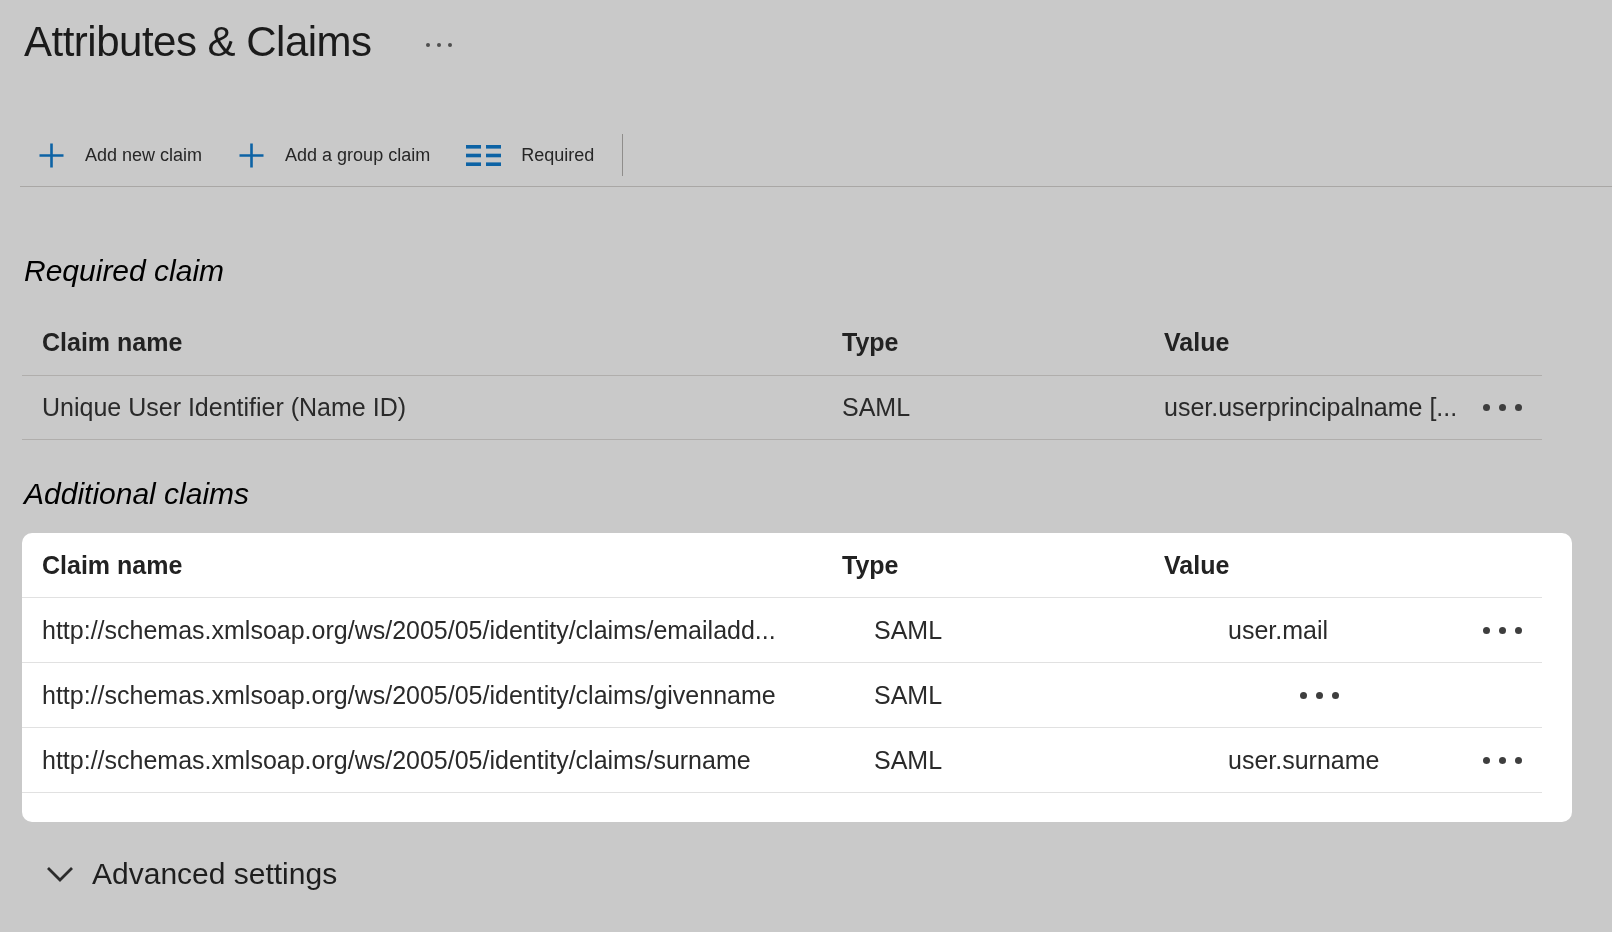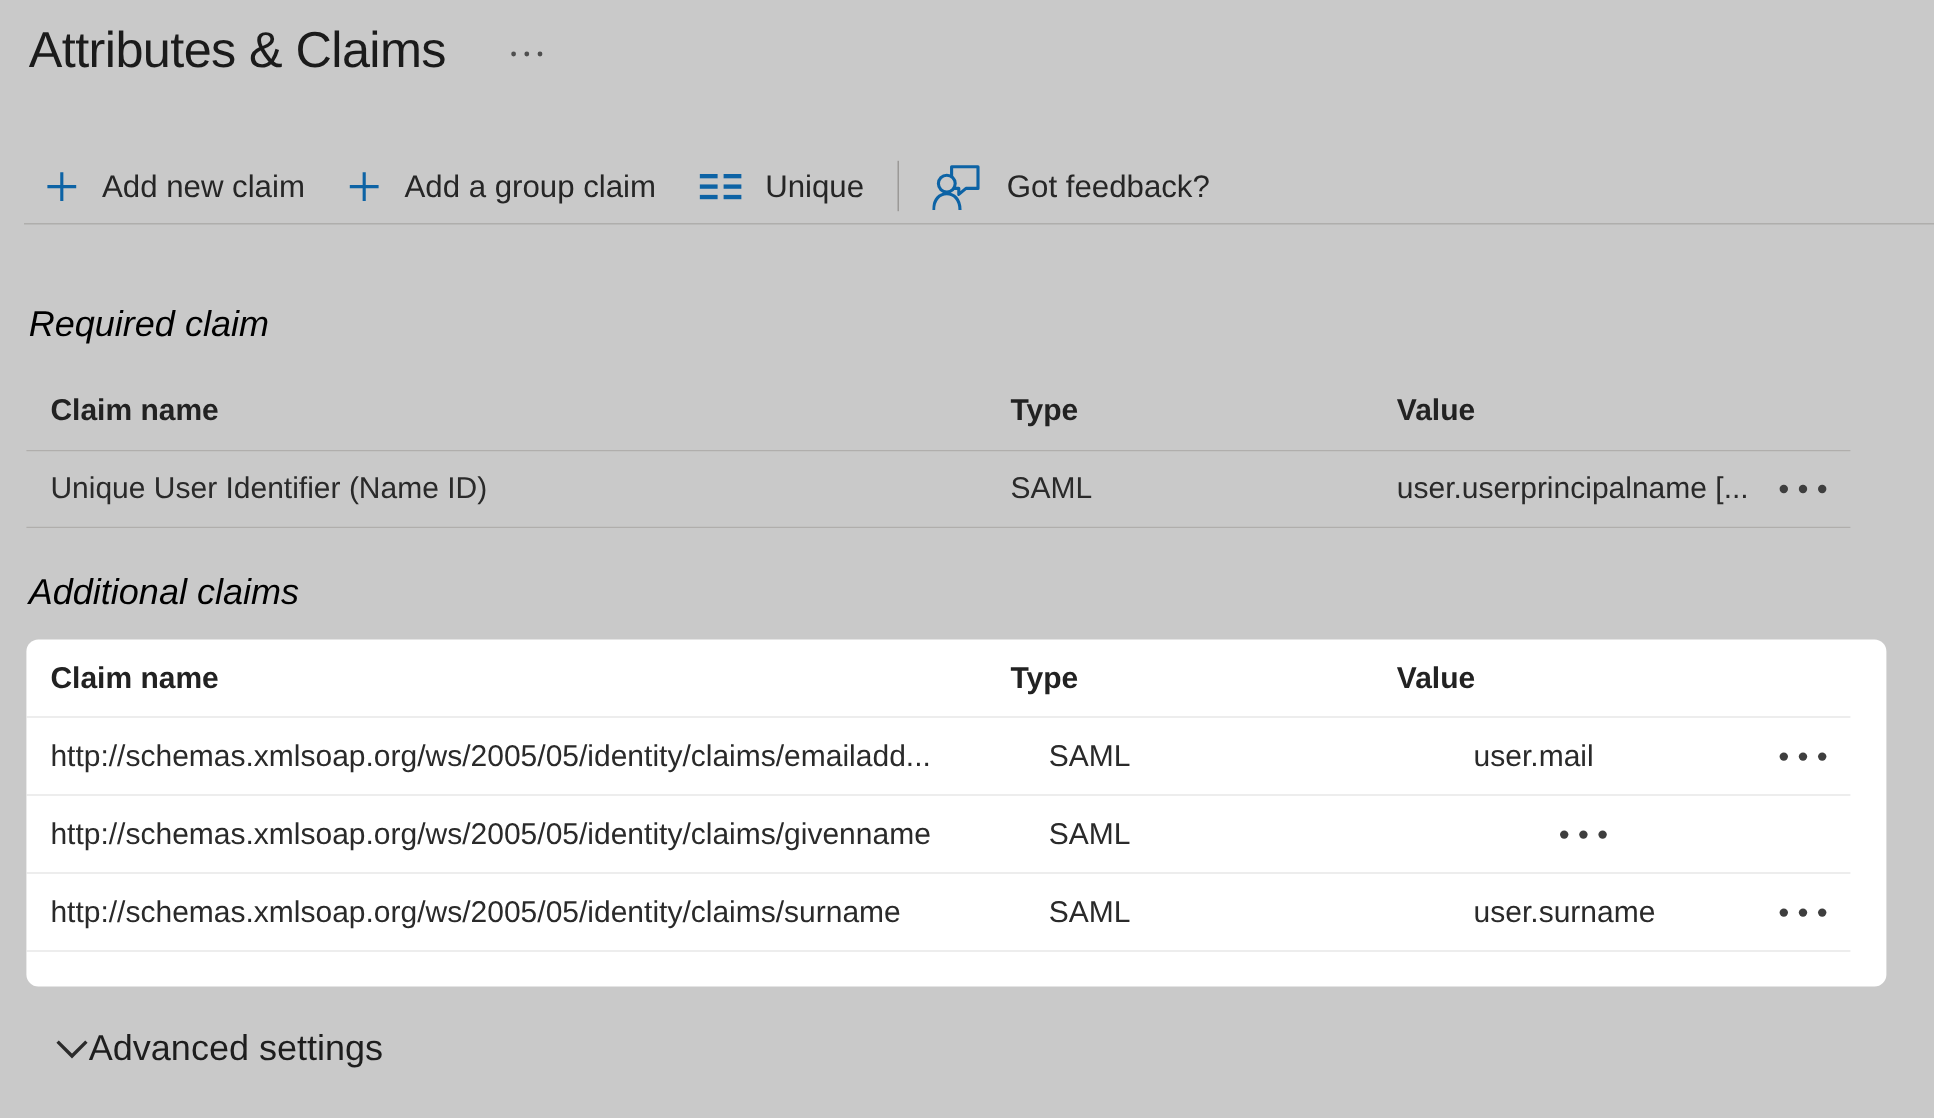--- a/index.html
+++ b/index.html
@@ -17,21 +17,21 @@
   .title-dots { margin-left:54px; display:flex; gap:7px; margin-top:6px; cursor:pointer; }
   .title-dots i { width:4px; height:4px; border-radius:50%; background:#4f4f4f; display:block; }
 
   
   .toolbar {
     margin:54px 0 0 20px; height:63px;
     display:flex; align-items:center;
     border-bottom:1px solid #a9a7a5;
   }
   .tb-btn { display:flex; align-items:center; gap:20px; padding:0 18px; height:100%; cursor:pointer; }
-  .tb-label { font-size:26px; color:#262626; white-space:nowrap; }
+  .tb-label { font-size:18px; color:#262626; white-space:nowrap; }
   .tb-sep { width:1px; height:42px; background:#8f8d8b; margin:0 10px; }
   .icon-wrap { display:flex; align-items:center; }
 
   
   .section-heading { font-size:30px; font-weight:400; color:#000000; margin:66px 0 0 24px; line-height:36px;font-style:italic; }
   .section-heading.additional { margin-top:36px; }
 
   
   .claims-table { margin-left:22px; width:1520px; }
   .t-header, .t-row {
@@ -54,21 +54,21 @@
   }
   .card .claims-table { margin-left:0; }
   .card .t-header { height:65px; border-bottom:1px solid #e1e1e1; }
   .card .t-row    { height:65px; border-bottom:1px solid #e1e1e1;gap:32px; }
 
   
   .dots-btn { display:flex; gap:9px; justify-content:center; align-items:center; height:100%; cursor:pointer; }
   .dots-btn i { width:7px; height:7px; border-radius:50%; background:#3e3e3e; display:block; }
 
   
-  .advanced { display:flex; align-items:center; margin:33px 0 0 46px; cursor:pointer; height:38px; }
+  .advanced { display:flex; align-items:center; gap:18px; margin:33px 0 0 46px; cursor:pointer; height:38px; }
   .advanced-label { font-size:30px; color:#1e1e1e; }
 </style>
 </head>
 <body>
 
 <div class="title-row">
   <h1 class="page-title">Attributes &amp; Claims</h1>
   <div class="title-dots" title="More">
     <i></i>
       <i></i>
@@ -102,35 +102,25 @@
         <g fill="#0d63a5">
           <rect x="0" y="3" width="15" height="3.6"></rect>
           <rect x="0" y="11.7" width="15" height="3.6"></rect>
           <rect x="0" y="20.4" width="15" height="3.6"></rect>
           <rect x="20" y="3" width="15" height="3.6"></rect>
           <rect x="20" y="11.7" width="15" height="3.6"></rect>
           <rect x="20" y="20.4" width="15" height="3.6"></rect>
         </g>
       </svg>
     </span>
-    <span class="tb-label">Unique</span>
+    <span class="tb-label">Required</span>
   </div>
 
   <div class="tb-sep"></div>
 
-  <div class="tb-btn">
-    <span class="icon-wrap">
-      <svg width="42" height="44" viewBox="0 0 42 44">
-        <path d="M16 6 h22 v18 h-10 l-6 5 v-5 h-6 z" fill="none" stroke="#0d63a5" stroke-width="2.6" stroke-linejoin="round"></path>
-        <circle cx="12" cy="20" r="7" fill="#c9c9c9" stroke="#0d63a5" stroke-width="2.6"></circle>
-        <path d="M1 42 C1 33 6 28.5 12 28.5 C18 28.5 23 33 23 42" fill="#c9c9c9" stroke="#0d63a5" stroke-width="2.6"></path>
-      </svg>
-    </span>
-    <span class="tb-label">Got feedback?</span>
-  </div>
 </div>
 
 <h2 class="section-heading">Required claim</h2>
 
 <div class="claims-table required-table">
   <div class="t-header">
     <div class="cell">Claim name</div>
     <div class="cell">Type</div>
     <div class="cell">Value</div>
     <div class="cell"></div>

